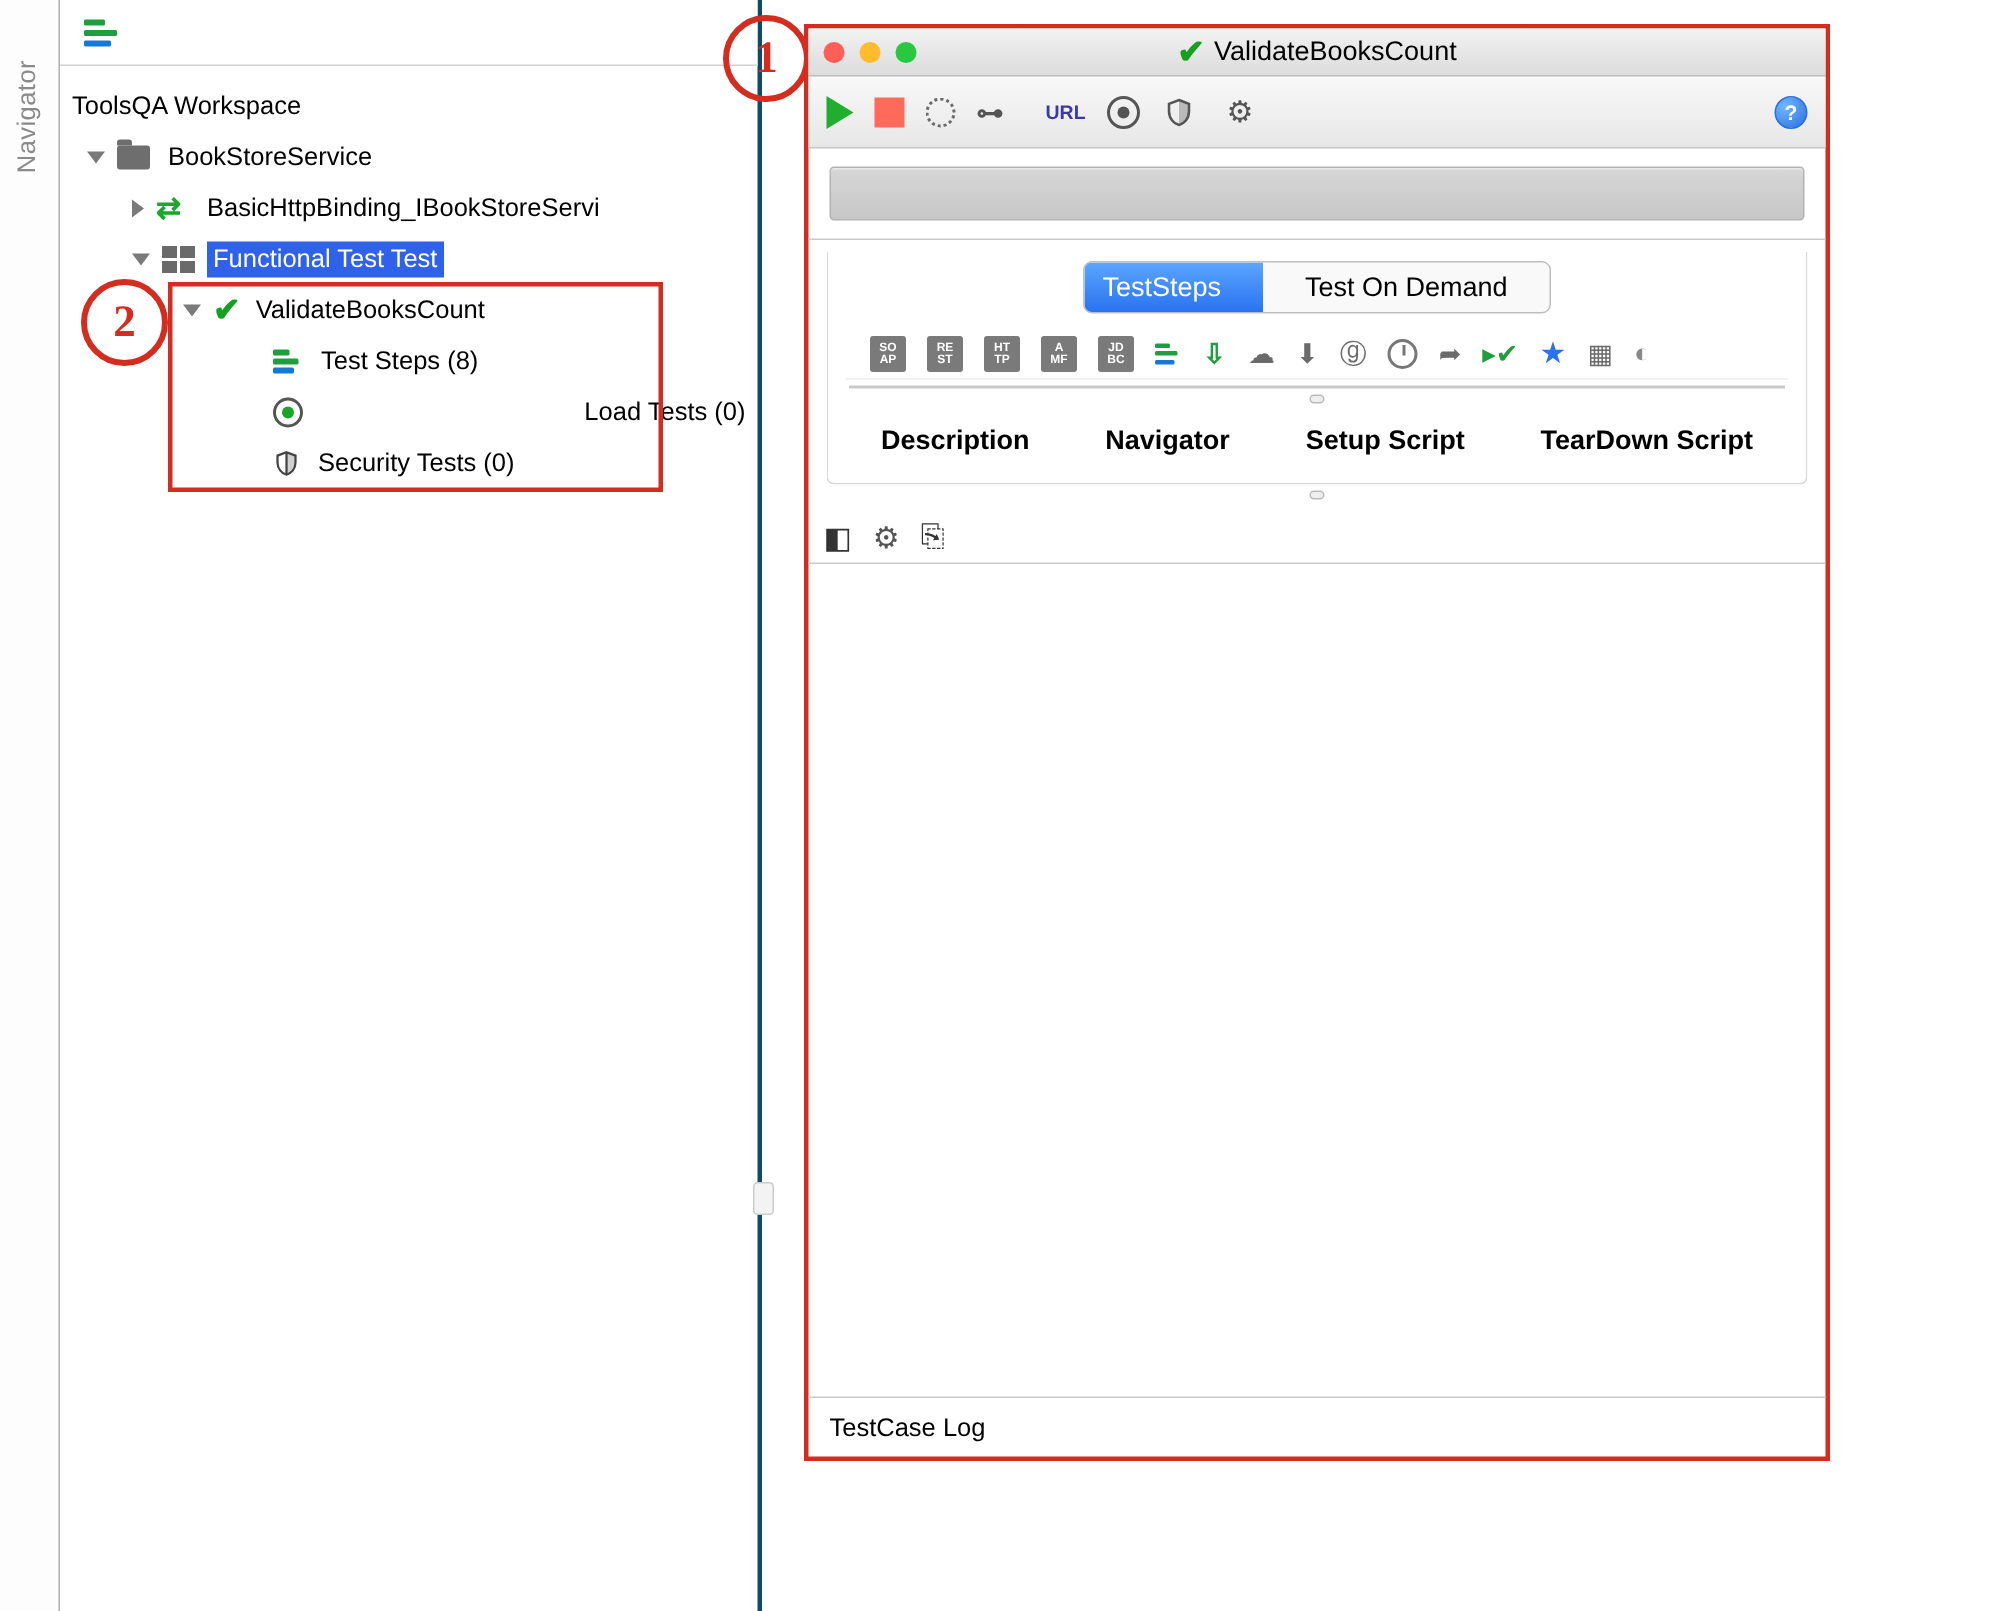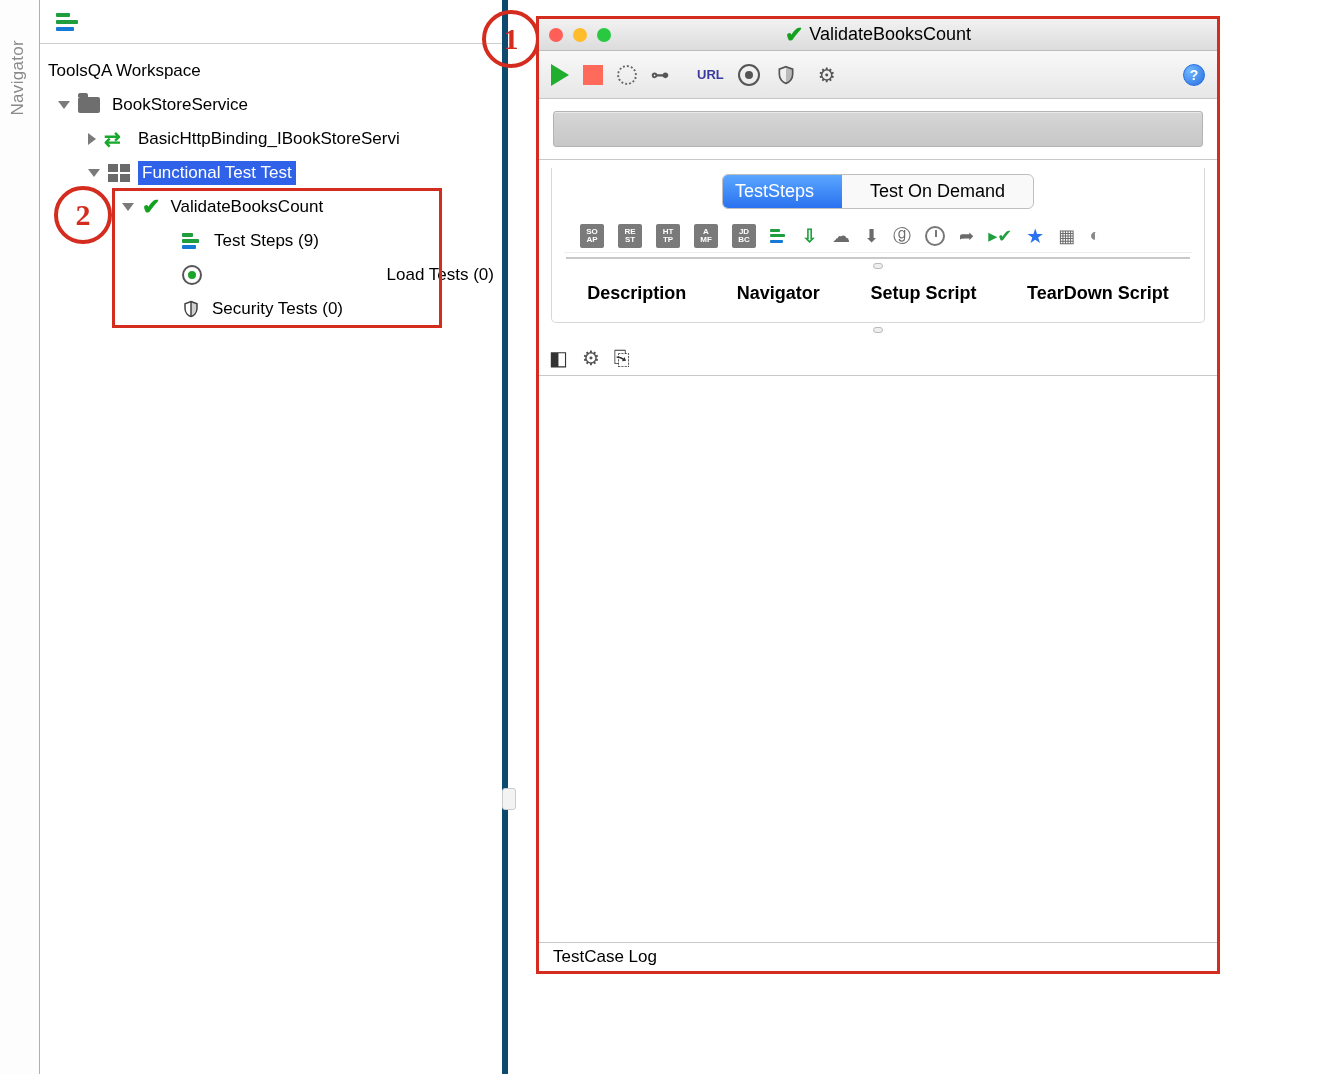--- a/index.html
+++ b/index.html
@@ -29,21 +29,21 @@
     font-size: 17px;
     position: absolute;
     top: 40px; left: 8px;
     letter-spacing: .3px;
   }
 
   .navigator {
     position: absolute;
     left: 40px; top: 0;
     width: 468px; height: 1074px;
-    border-right: 6px solid #0c4a6e;
+    border-right: 3px solid #0c4a6e;
   }
   .nav-toolbar {
     height: 44px;
     border-bottom: 1px solid #cfcfcf;
     display: flex; align-items: center;
     padding-left: 16px;
     background: #fff;
   }
   .list-icon {
     width: 24px; height: 18px;
@@ -203,21 +203,21 @@
     display:flex;justify-content:space-around;padding:10px 10px 12px;
     font-size:18px;
     font-weight:bold;
   }
   .tabs-row span{cursor:pointer;}
 
   .log-toolbar{height:34px;display:flex;align-items:center;gap:14px;padding:0 10px;margin-top:4px;}
   .eraser{font-size:20px;color:#333;}
   .export{font-size:20px;color:#333;}
   .log-area{flex:1;border-top:1px solid #c9c9c9;margin:0;}
-  .log-bottom{height:29px;border-top:1px solid #c9c9c9;display:flex;align-items:center;padding:0 14px;font-size:17px;}
+  .log-bottom{height:40px;border-top:1px solid #c9c9c9;display:flex;align-items:center;padding:0 14px;font-size:17px;}
 
   .splitter-handle{
     position:absolute; left:502px; top:788px;
     width:14px;height:22px;border:1px solid #ccc;border-radius:3px;background:#f3f3f3;
   }
 </style>
 </head>
 <body>
 
 <div class="nav-tab">
@@ -267,21 +267,21 @@
       <span class="check-icon">✔</span>
       <span class="label">ValidateBooksCount</span>
     </div>
 
     <div class="tree-row" style="padding-left:140px;">
       <span class="small-list">
           <span></span>
           <span></span>
           <span></span>
         </span>
-      <span class="label">Test Steps (9)</span>
+      <span class="label">Test Steps (8)</span>
     </div>
 
     <div class="tree-row" style="padding-left:140px;justify-content:space-between;">
       <span class="gauge-icon"></span>
       <span class="label">Load Tests (0)</span>
     </div>
 
     <div class="tree-row" style="padding-left:140px;">
       <span class="shield-icon">
         <svg viewBox="0 0 24 24">

